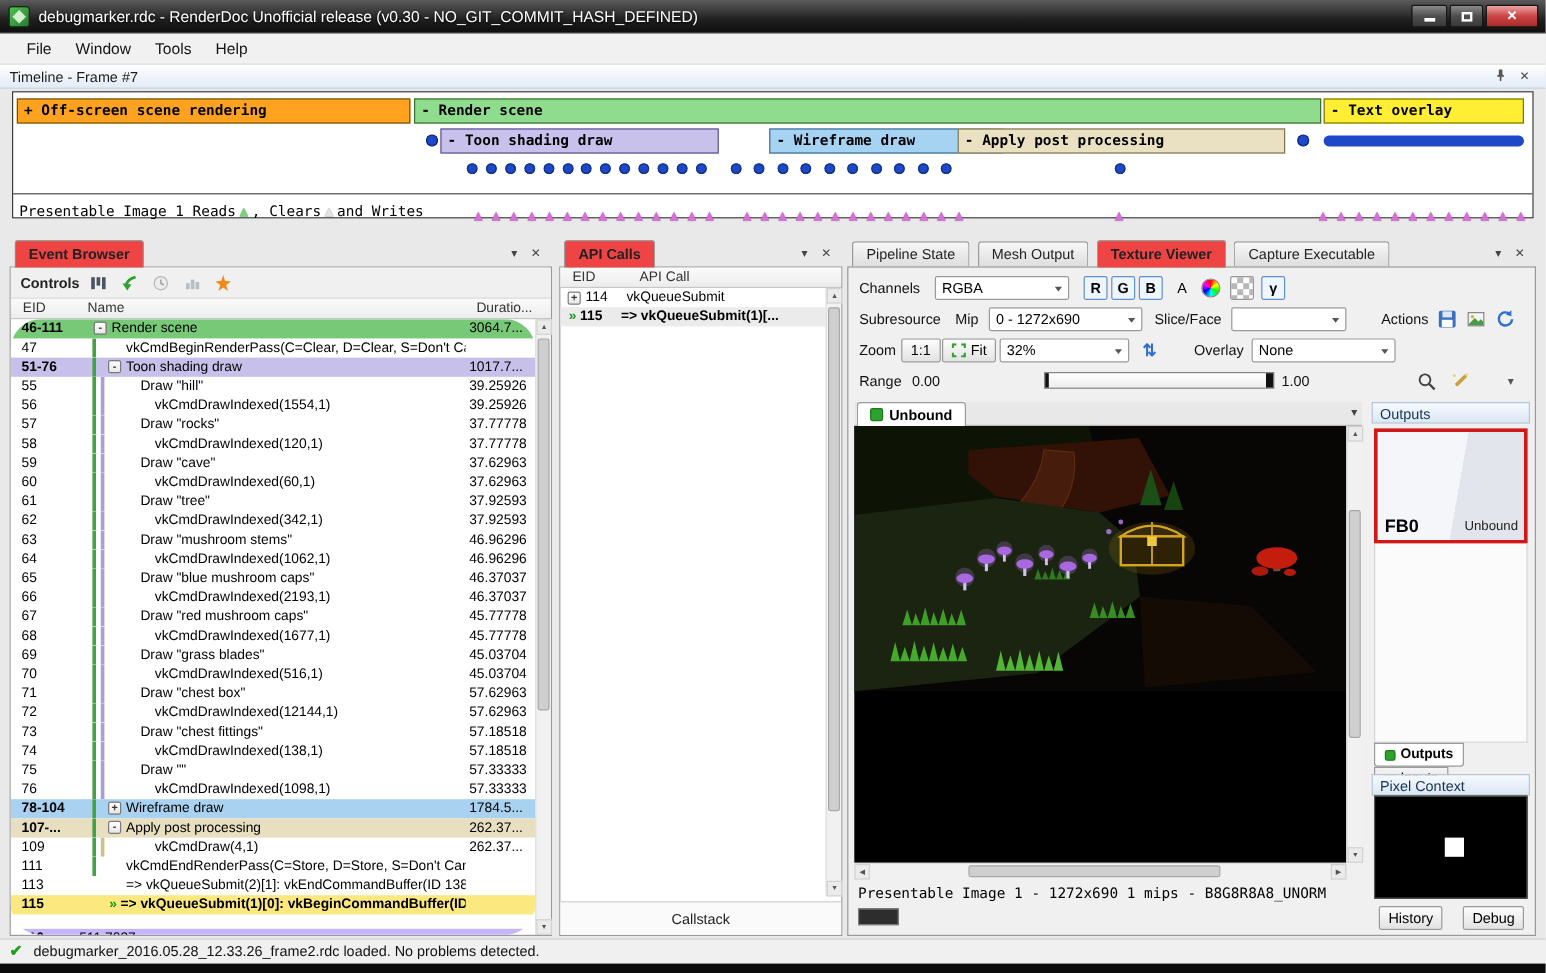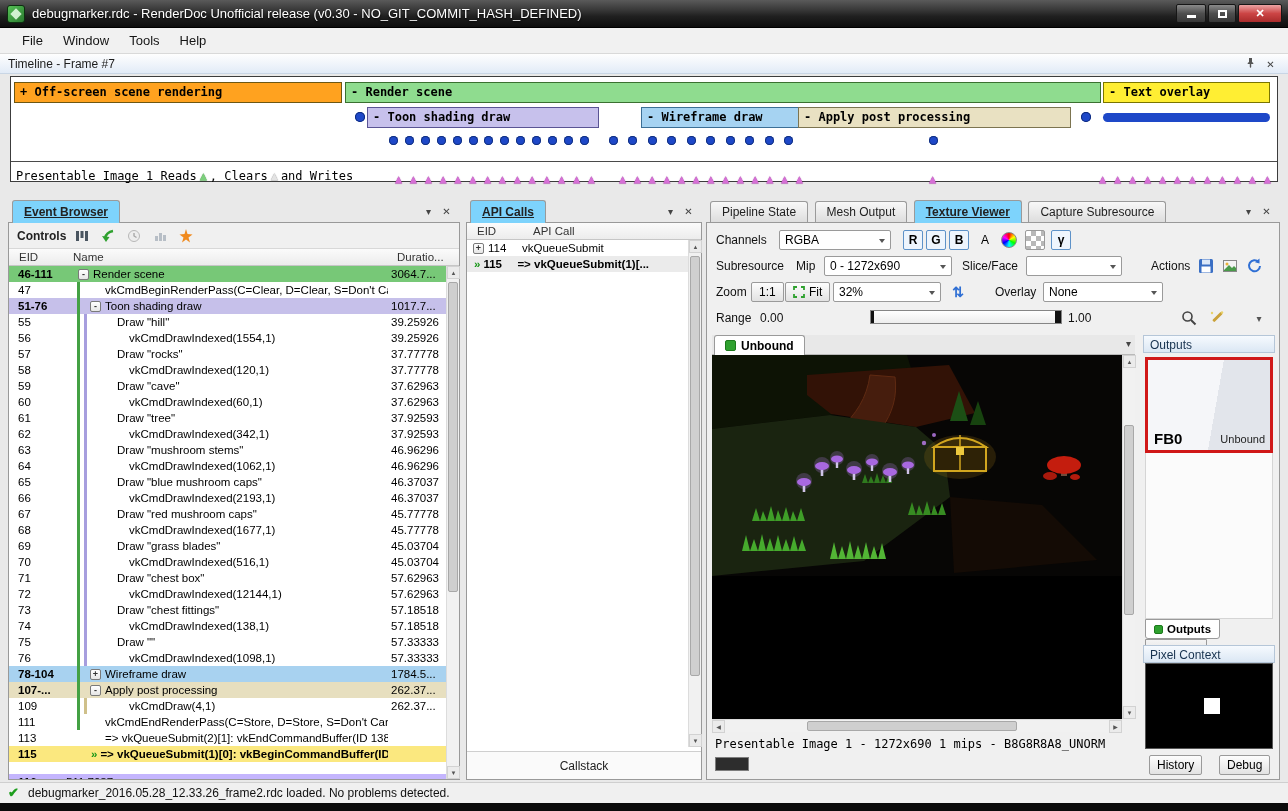--- a/index.html
+++ b/index.html
@@ -64,35 +64,35 @@
   .tri-cluster { position:absolute; top:11px; height:13px; display:flex; justify-content:space-between; }
   .tri { color:#d66fd6; font-size:12px; line-height:13px; text-shadow:0 0 1px #8a3a8a; }
   .t1 { left:384px; width:200px; } .t2 { left:608px; width:184px; } .t3 { left:918px; width:13px; } .t4 { left:1088px; width:172px; }
 
   
   .panel { position:absolute; top:200px; height:580px; }
   .tabstrip { position:absolute; left:0; top:0; right:0; height:22px; }
   .tab { display:inline-flex; align-items:center; height:22px; padding:0 11px; margin-right:2px;
     background:linear-gradient(#f8f8f8,#dcdcdc); border:1px solid #9a9a9a; border-bottom:none;
     border-radius:3px 3px 0 0; font-size:12px; color:#222; position:relative; top:0; }
-  .tab.active { background:#7dd3fc; font-weight:bold; z-index:3; height:23px;text-decoration:underline; }
+  .tab.active { background:#ef4444; font-weight:bold; z-index:3; height:23px; }
   .tabs-left { position:absolute; left:4px; top:0; white-space:nowrap; }
   .panel-body { position:absolute; left:0; top:22px; right:0; bottom:0; background:#fff; border:1px solid #999; }
 
   
   .eb { left:8px; width:452px; }
   .eb-toolbar { position:absolute; left:0; top:0; right:0; height:26px; background:#f0f0f0;
     border-bottom:1px solid #d8d8d8; }
   .eb-toolbar .lbl { position:absolute; left:8px; top:6px; font-size:12px; font-weight:bold; color:#222; }
   .tool-ico { position:absolute; top:4px; width:18px; height:18px; display:flex; align-items:center; justify-content:center; }
   .eb-header { position:absolute; left:0; top:26px; right:0; height:17px;
     background:linear-gradient(#fbfbfb,#ececec); border-bottom:1px solid #c6c6c6; font-size:11.5px; color:#333; }
   .eb-header span { position:absolute; top:2px; }
   .h-eid { left:10px; } .h-name { left:64px; } .h-dur { left:388px; }
-  .eb-rows { position:absolute; left:0; top:43px; right:13px; bottom:0; overflow:hidden; background:#fff; }
+  .eb-rows { position:absolute; left:0; top:43px; right:13px; bottom:0; overflow:hidden; background:#fff;border-radius:25px; }
   .eb-row { display:flex; height:16px; line-height:16px; font-size:11.5px; color:#000; }
   .eb-eid { width:54px; flex:none; padding-left:9px; white-space:nowrap; overflow:hidden; }
   .eb-name { flex:1; position:relative; overflow:hidden; }
   .eb-text { display:block; white-space:nowrap; overflow:hidden; }
   .eb-dur { width:58px; flex:none; padding-left:3px; white-space:nowrap; }
   .bold { font-weight:bold; }
   .bg-green { background:#77c877; } .bg-lavender { background:#c6c0ea; } .bg-blue { background:#a8d2f0; }
   .bg-tan { background:#e7dfbf; } .bg-yellow { background:#fbe87f; } .bg-paleyellow { background:#c4b5fd;margin-top:12px; }
   .stripe { position:absolute; top:0; bottom:0; width:3px; }
   .st-green { background:#44a144; } .st-lavender { background:#a79ede; } .st-tan { background:#cfc08a; }
@@ -686,21 +686,21 @@
       </div>
     </div>
   </div>
 
   <div class="panel rp">
     <div class="tabstrip">
       <span class="tabs-left">
         <span class="tab">Pipeline State</span>
         <span class="tab">Mesh Output</span>
         <span class="tab active">Texture Viewer</span>
-        <span class="tab">Capture Subresource</span>
+        <span class="tab">Capture Executable</span>
       </span>
       <span class="dock-ico" style="right:24px;top:4px;">▾</span>
       <span class="dock-ico" style="right:6px;top:4px;">✕</span>
     </div>
     <div class="rp-body">
 
       <div class="tb-row row1">
         <span class="tb-lbl" style="left:9px;">Channels</span>
         <span class="combo" style="left:72px;width:112px;"><span>RGBA</span></span>
         <span class="sq-btn toggled" style="left:196px;">R</span>

